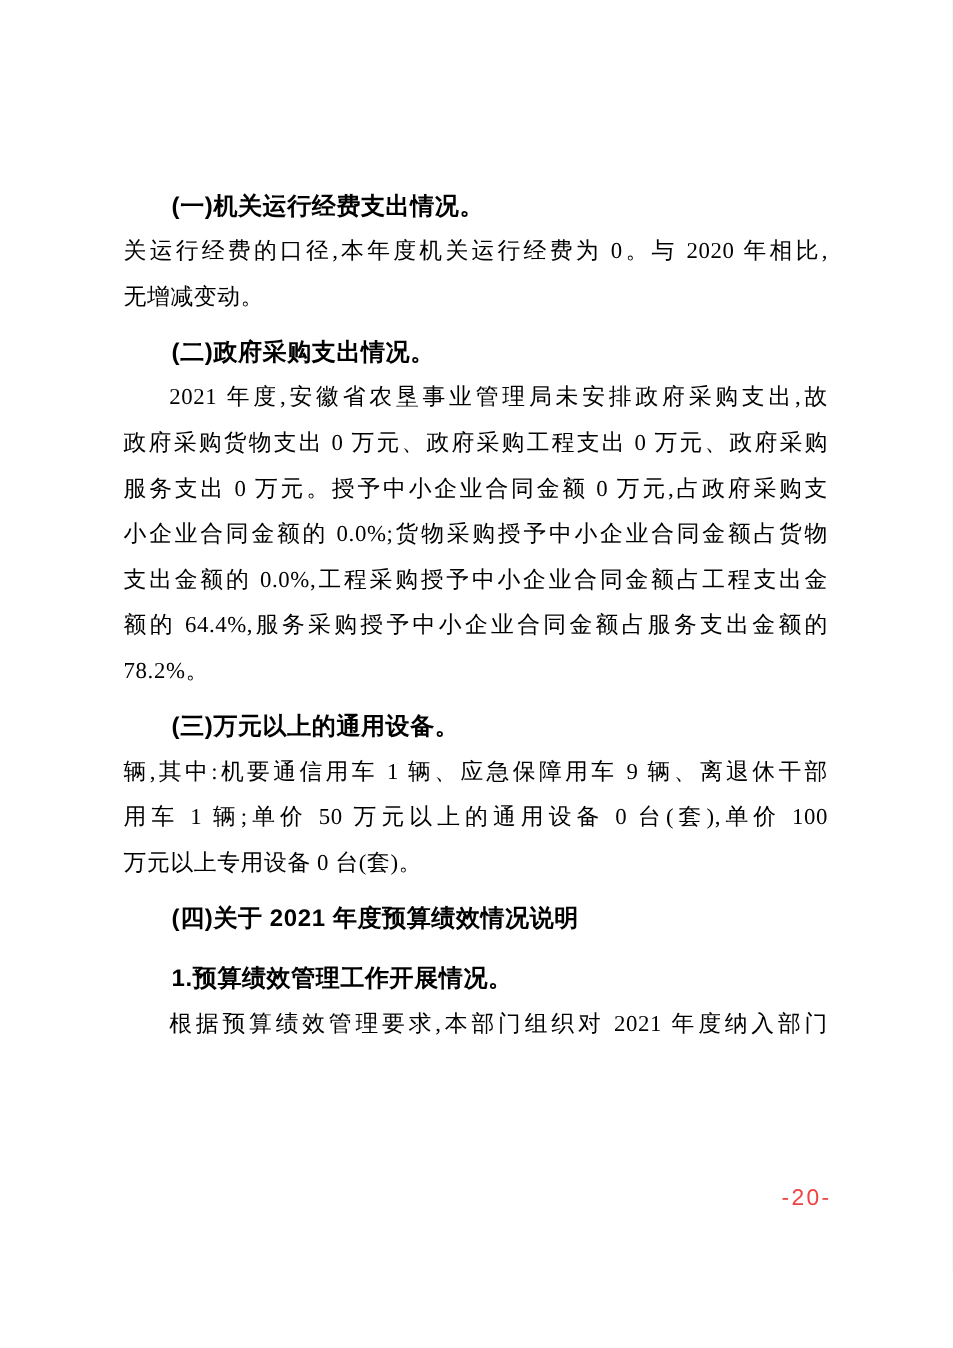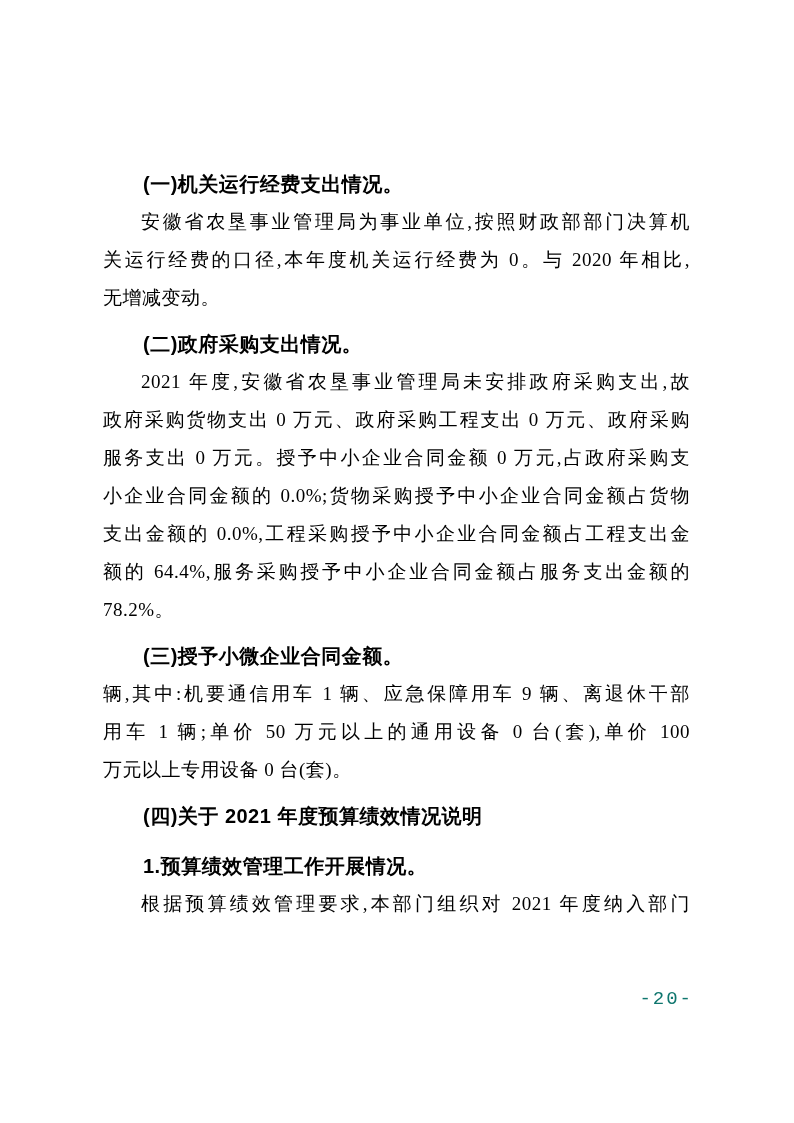--- a/index.html
+++ b/index.html
@@ -19,21 +19,21 @@
     top: 149px;
     width: 587px;
   }
   .block { margin: 0; padding: 0; }
   .block.heading {
     font-family: "Liberation Sans", sans-serif;
     font-weight: 700;
     font-size: 20px;
     margin-top: 8px;
   }
-  .block.heading.first-block { margin-top: 16px; }
+  .block.heading.first-block { margin-top: 4px; }
   .block.subheading {
     font-family: "Liberation Sans", sans-serif;
     font-weight: 700;
     font-size: 20px;
     margin-top: 12px;
   }
   .block.paragraph { font-size: 19px; }
   .line {
     height: 38px;
     line-height: 38px;
@@ -42,53 +42,52 @@
   }
   .line.indent { text-indent: 2em; }
   .line.just {
     text-align: justify;
     text-align-last: justify;
   }
   .page-number {
     position: absolute;
     top: 988px;
     right: 101px;
-    font-family: Liberation Mono, monospace;
+    font-family: Liberation Sans, sans-serif;
     font-size: 19px;
     letter-spacing: 2px;
-    color: #0f766e;
+    color: #ef4444;
   }
 </style>
 </head>
 <body>
 
 <div class="page">
   <div class="doc" id="doc">
       <div class="block heading first-block">
         <div class="line indent">(一)机关运行经费支出情况。</div>
       </div>
       <div class="block paragraph">
-        <div class="line indent just">安徽省农垦事业管理局为事业单位,按照财政部部门决算机</div>
         <div class="line just">关运行经费的口径,本年度机关运行经费为 0。与 2020 年相比,</div>
         <div class="line">无增减变动。</div>
       </div>
       <div class="block heading">
         <div class="line indent">(二)政府采购支出情况。</div>
       </div>
       <div class="block paragraph">
         <div class="line indent just">2021 年度,安徽省农垦事业管理局未安排政府采购支出,故</div>
         <div class="line just">政府采购货物支出 0 万元、政府采购工程支出 0 万元、政府采购</div>
         <div class="line just">服务支出 0 万元。授予中小企业合同金额 0 万元,占政府采购支</div>
         <div class="line just">小企业合同金额的 0.0%;货物采购授予中小企业合同金额占货物</div>
         <div class="line just">支出金额的 0.0%,工程采购授予中小企业合同金额占工程支出金</div>
         <div class="line just">额的 64.4%,服务采购授予中小企业合同金额占服务支出金额的</div>
         <div class="line">78.2%。</div>
       </div>
       <div class="block heading">
-        <div class="line indent">(三)授予小微企业合同金额。</div>
+        <div class="line indent">(三)万元以上的通用设备。</div>
       </div>
       <div class="block paragraph">
         <div class="line just">辆,其中:机要通信用车 1 辆、应急保障用车 9 辆、离退休干部</div>
         <div class="line just">用车 1 辆;单价 50 万元以上的通用设备 0 台(套),单价 100</div>
         <div class="line">万元以上专用设备 0 台(套)。</div>
       </div>
       <div class="block heading">
         <div class="line indent">(四)关于 2021 年度预算绩效情况说明</div>
       </div>
       <div class="block subheading">

